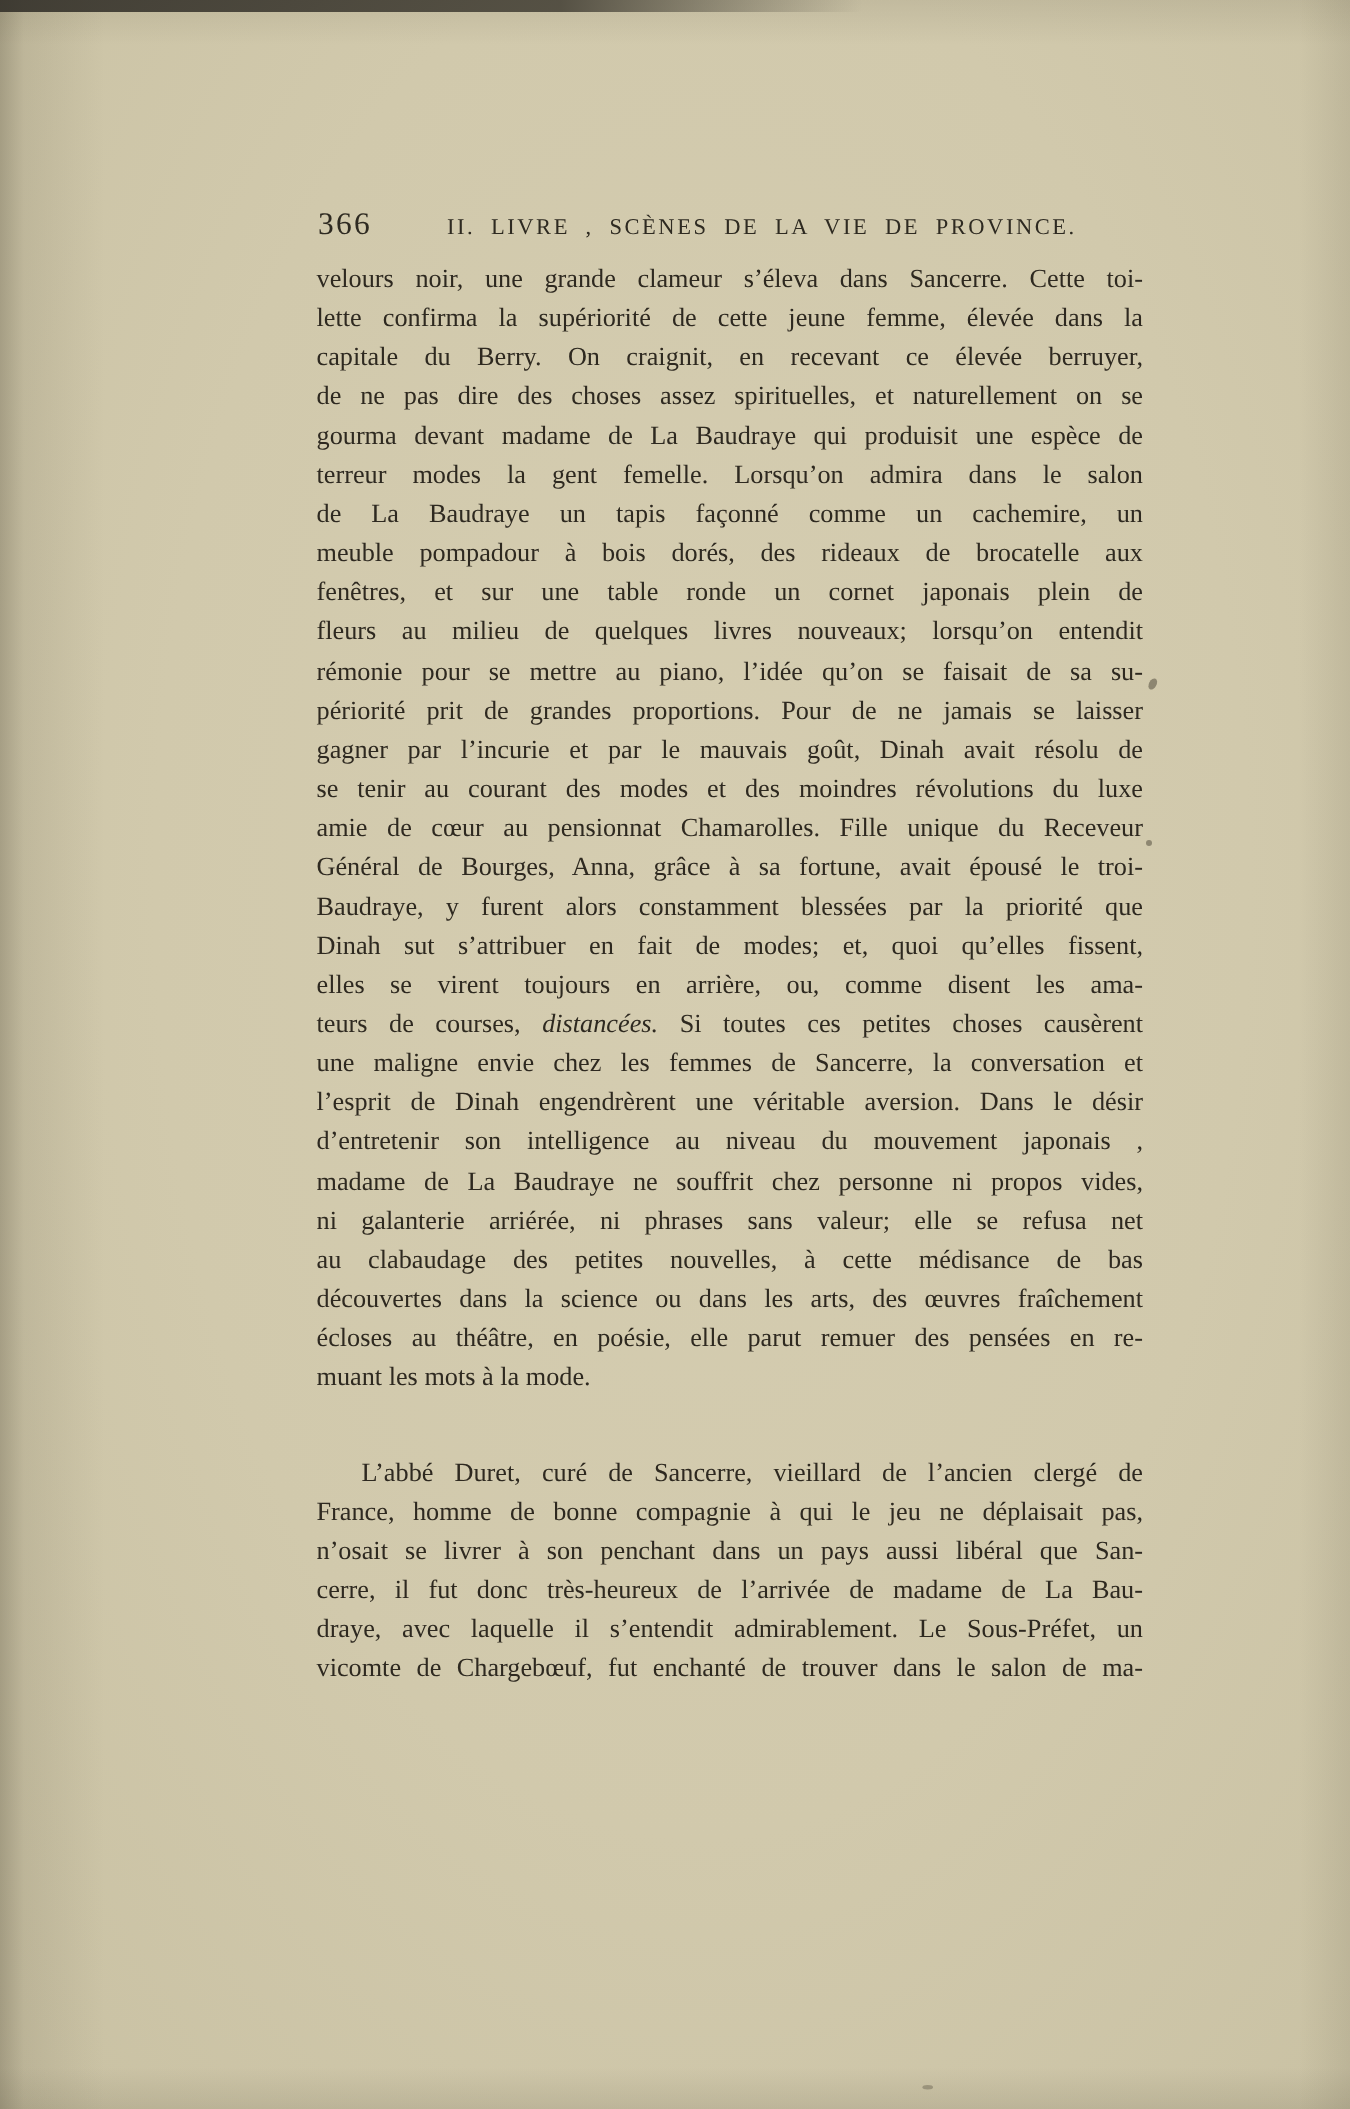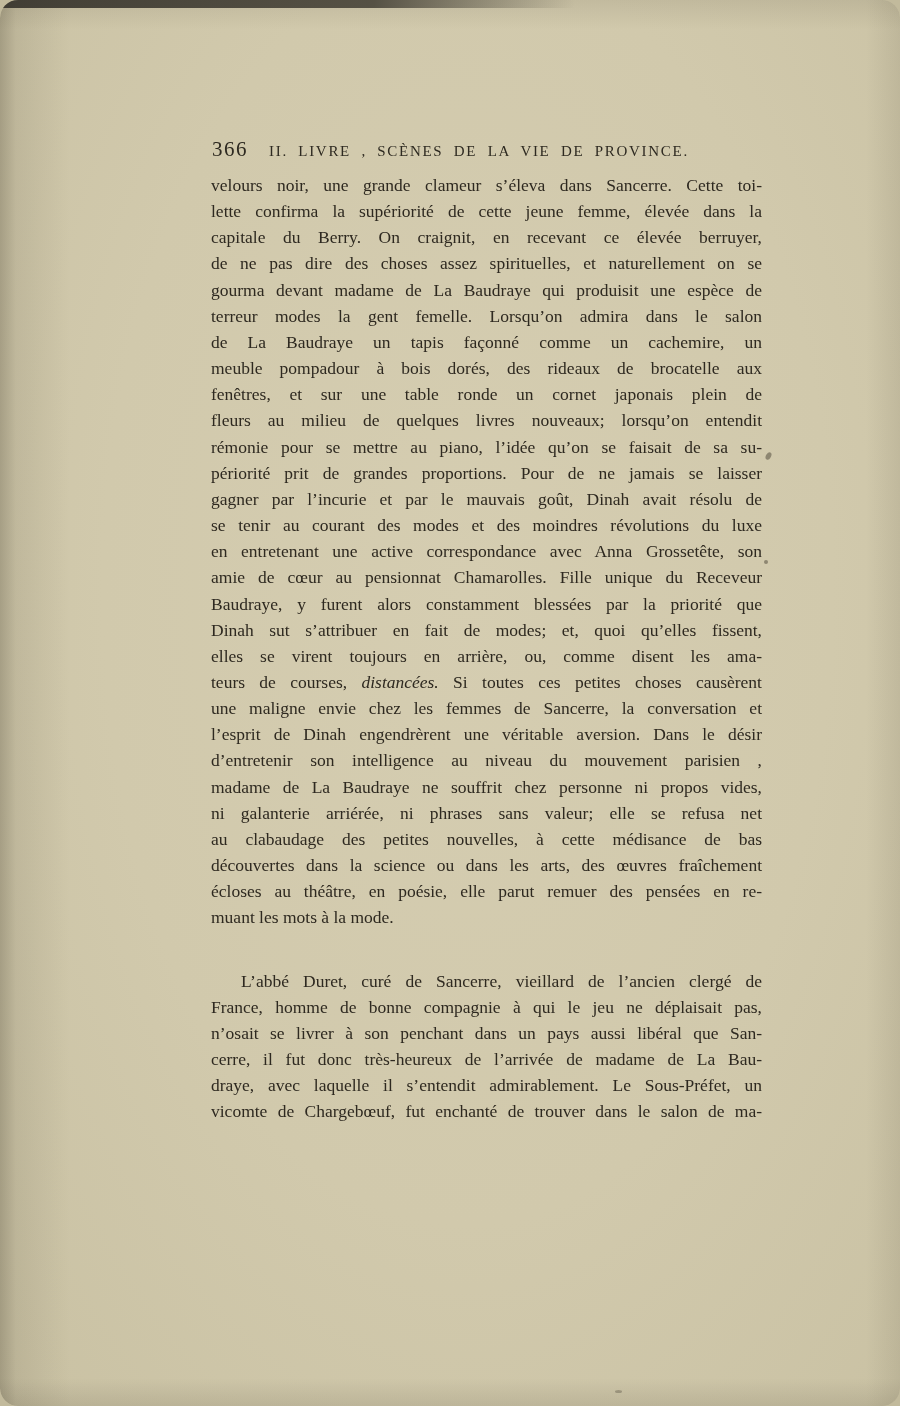--- a/index.html
+++ b/index.html
@@ -1,15 +1,15 @@
 <!DOCTYPE html>
 <html><head>
 <meta charset="utf-8">
 <style>
-  * { margin:0; padding:0; box-sizing:border-box;border-radius:18px; }
+  * { margin:0; padding:0; box-sizing:border-box; }
   html, body { width:900px; height:1406px; }
   body {
     position:relative;
     overflow:hidden;
     background:#c2ba9c;
     font-family:"Liberation Serif","DejaVu Serif",serif;
   }
   .paper {
     position:absolute; inset:0;
     background:
@@ -29,21 +29,21 @@
   .speck.s1 { left:766px; top:452px; width:5px; height:8px; transform:rotate(28deg); }
   .speck.s2 { left:764px; top:560px; width:4px; height:4px; }
   .speck.s3 { left:615px; top:1390px; width:7px; height:3px; opacity:.35; }
 
   .header {
     position:absolute; left:212px; top:137px; width:552px;
     display:flex; align-items:baseline;
     color:#2e2a21;
   }
   .pagenum { font-size:21px; letter-spacing:1.5px; }
-  .runtitle { margin-left:21px; font-size:15px; letter-spacing:1.7px; word-spacing:5px; white-space:nowrap; }
+  .runtitle { margin-left:50px; font-size:15px; letter-spacing:1.7px; word-spacing:5px; white-space:nowrap; }
 
   .text-block {
     position:absolute; left:211px; top:172px; width:551px;
     color:#2e2920;
     font-size:17.5px;
     line-height:26.15px;
   }
   .line { text-align:justify; text-align-last:justify; }
   .flush-last .line:last-child { text-align-last:left; }
   .indent .line:first-child { text-indent:30px;margin-top:37px; }
@@ -72,29 +72,29 @@
         <div class="line">gourma devant madame de La Baudraye qui produisit une espèce de</div>
         <div class="line">terreur modes la gent femelle. Lorsqu’on admira dans le salon</div>
         <div class="line">de La Baudraye un tapis façonné comme un cachemire, un</div>
         <div class="line">meuble pompadour à bois dorés, des rideaux de brocatelle aux</div>
         <div class="line">fenêtres, et sur une table ronde un cornet japonais plein de</div>
         <div class="line">fleurs au milieu de quelques livres nouveaux; lorsqu’on entendit</div>
         <div class="line">rémonie pour se mettre au piano, l’idée qu’on se faisait de sa su-</div>
         <div class="line">périorité prit de grandes proportions. Pour de ne jamais se laisser</div>
         <div class="line">gagner par l’incurie et par le mauvais goût, Dinah avait résolu de</div>
         <div class="line">se tenir au courant des modes et des moindres révolutions du luxe</div>
-        <div class="line">en entretenant une active correspondance avec Anna Grossetête, son</div>
         <div class="line">amie de cœur au pensionnat Chamarolles. Fille unique du Receveur</div>
+        <div class="line">Général de Bourges, Anna, grâce à sa fortune, avait épousé le troi-</div>
         <div class="line">Baudraye, y furent alors constamment blessées par la priorité que</div>
         <div class="line">Dinah sut s’attribuer en fait de modes; et, quoi qu’elles fissent,</div>
         <div class="line">elles se virent toujours en arrière, ou, comme disent les ama-</div>
         <div class="line">teurs de courses, <i>distancées.</i> Si toutes ces petites choses causèrent</div>
         <div class="line">une maligne envie chez les femmes de Sancerre, la conversation et</div>
         <div class="line">l’esprit de Dinah engendrèrent une véritable aversion. Dans le désir</div>
-        <div class="line">d’entretenir son intelligence au niveau du mouvement parisien ,</div>
+        <div class="line">d’entretenir son intelligence au niveau du mouvement japonais ,</div>
         <div class="line">madame de La Baudraye ne souffrit chez personne ni propos vides,</div>
         <div class="line">ni galanterie arriérée, ni phrases sans valeur; elle se refusa net</div>
         <div class="line">au clabaudage des petites nouvelles, à cette médisance de bas</div>
         <div class="line">découvertes dans la science ou dans les arts, des œuvres fraîchement</div>
         <div class="line">écloses au théâtre, en poésie, elle parut remuer des pensées en re-</div>
         <div class="line">muant les mots à la mode.</div>
       </div>
     <div class="para indent">
         <div class="line">L’abbé Duret, curé de Sancerre, vieillard de l’ancien clergé de</div>
         <div class="line">France, homme de bonne compagnie à qui le jeu ne déplaisait pas,</div>

